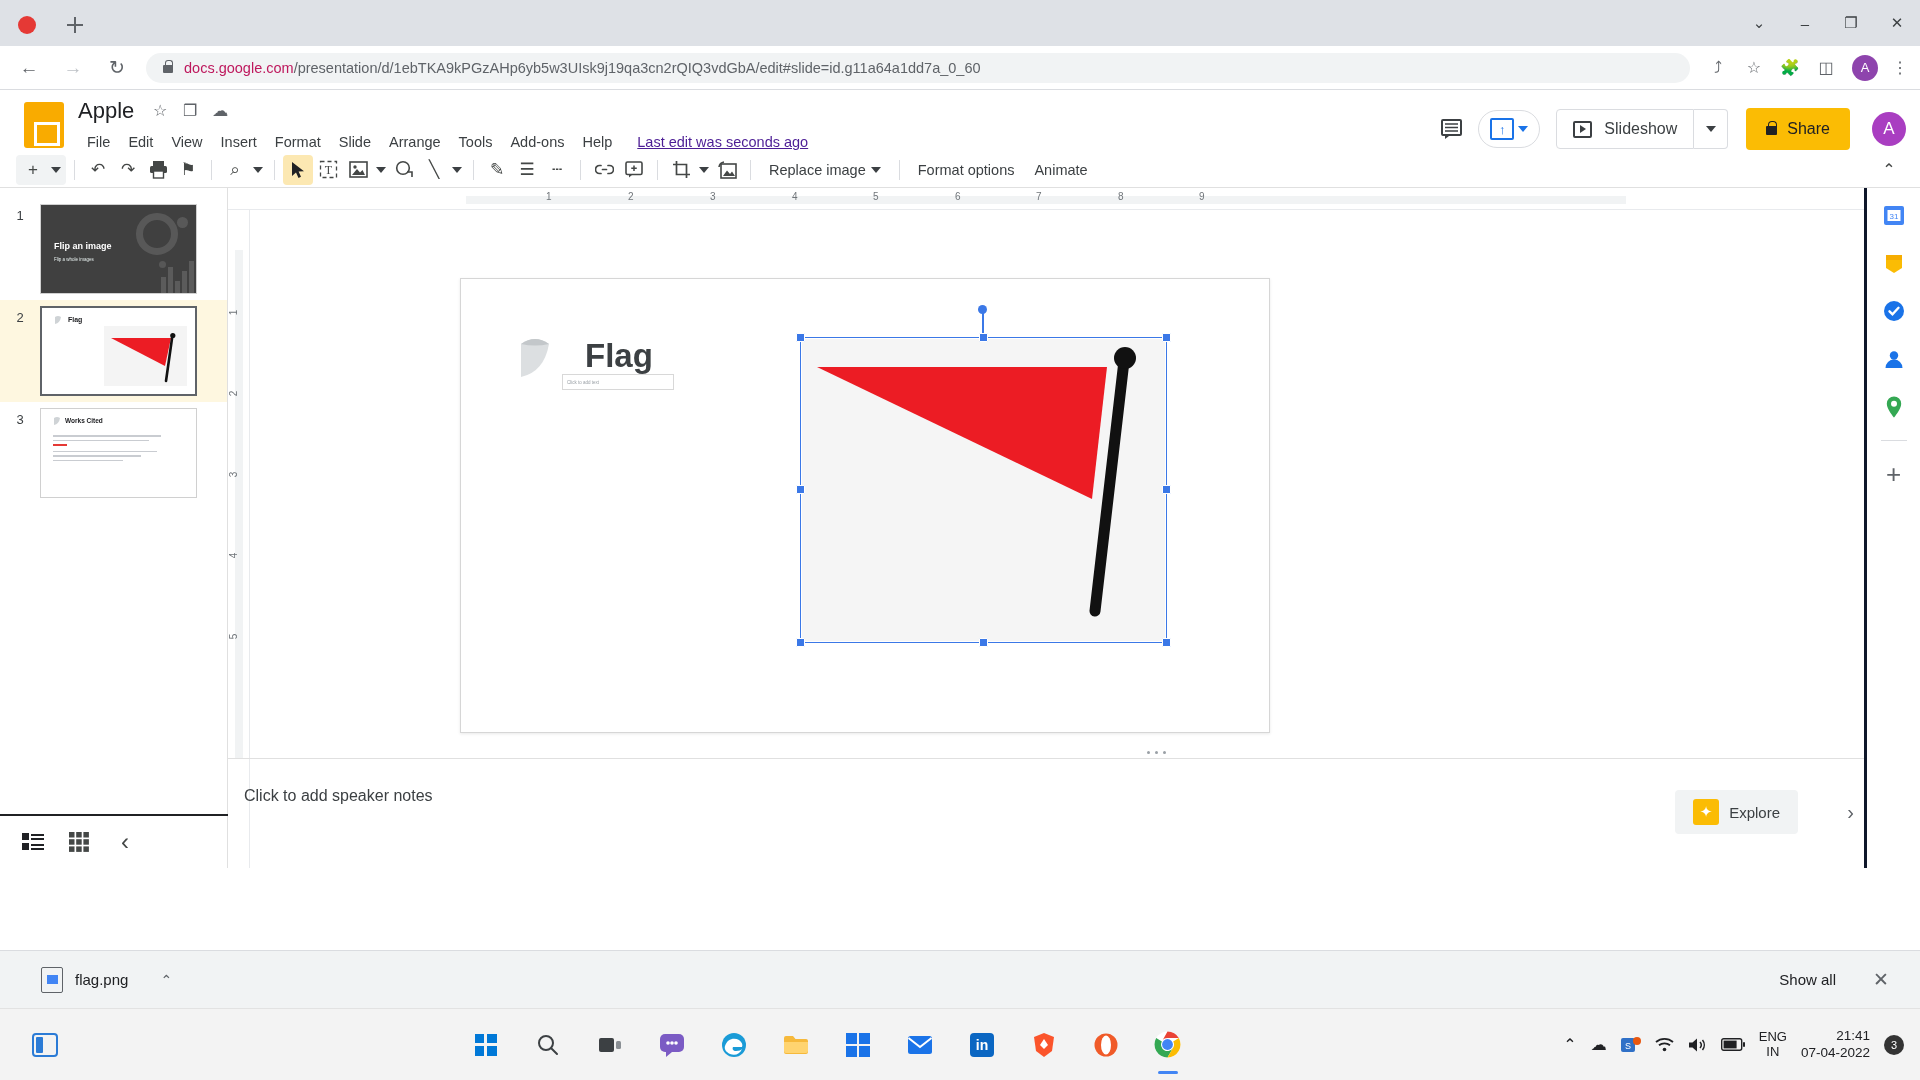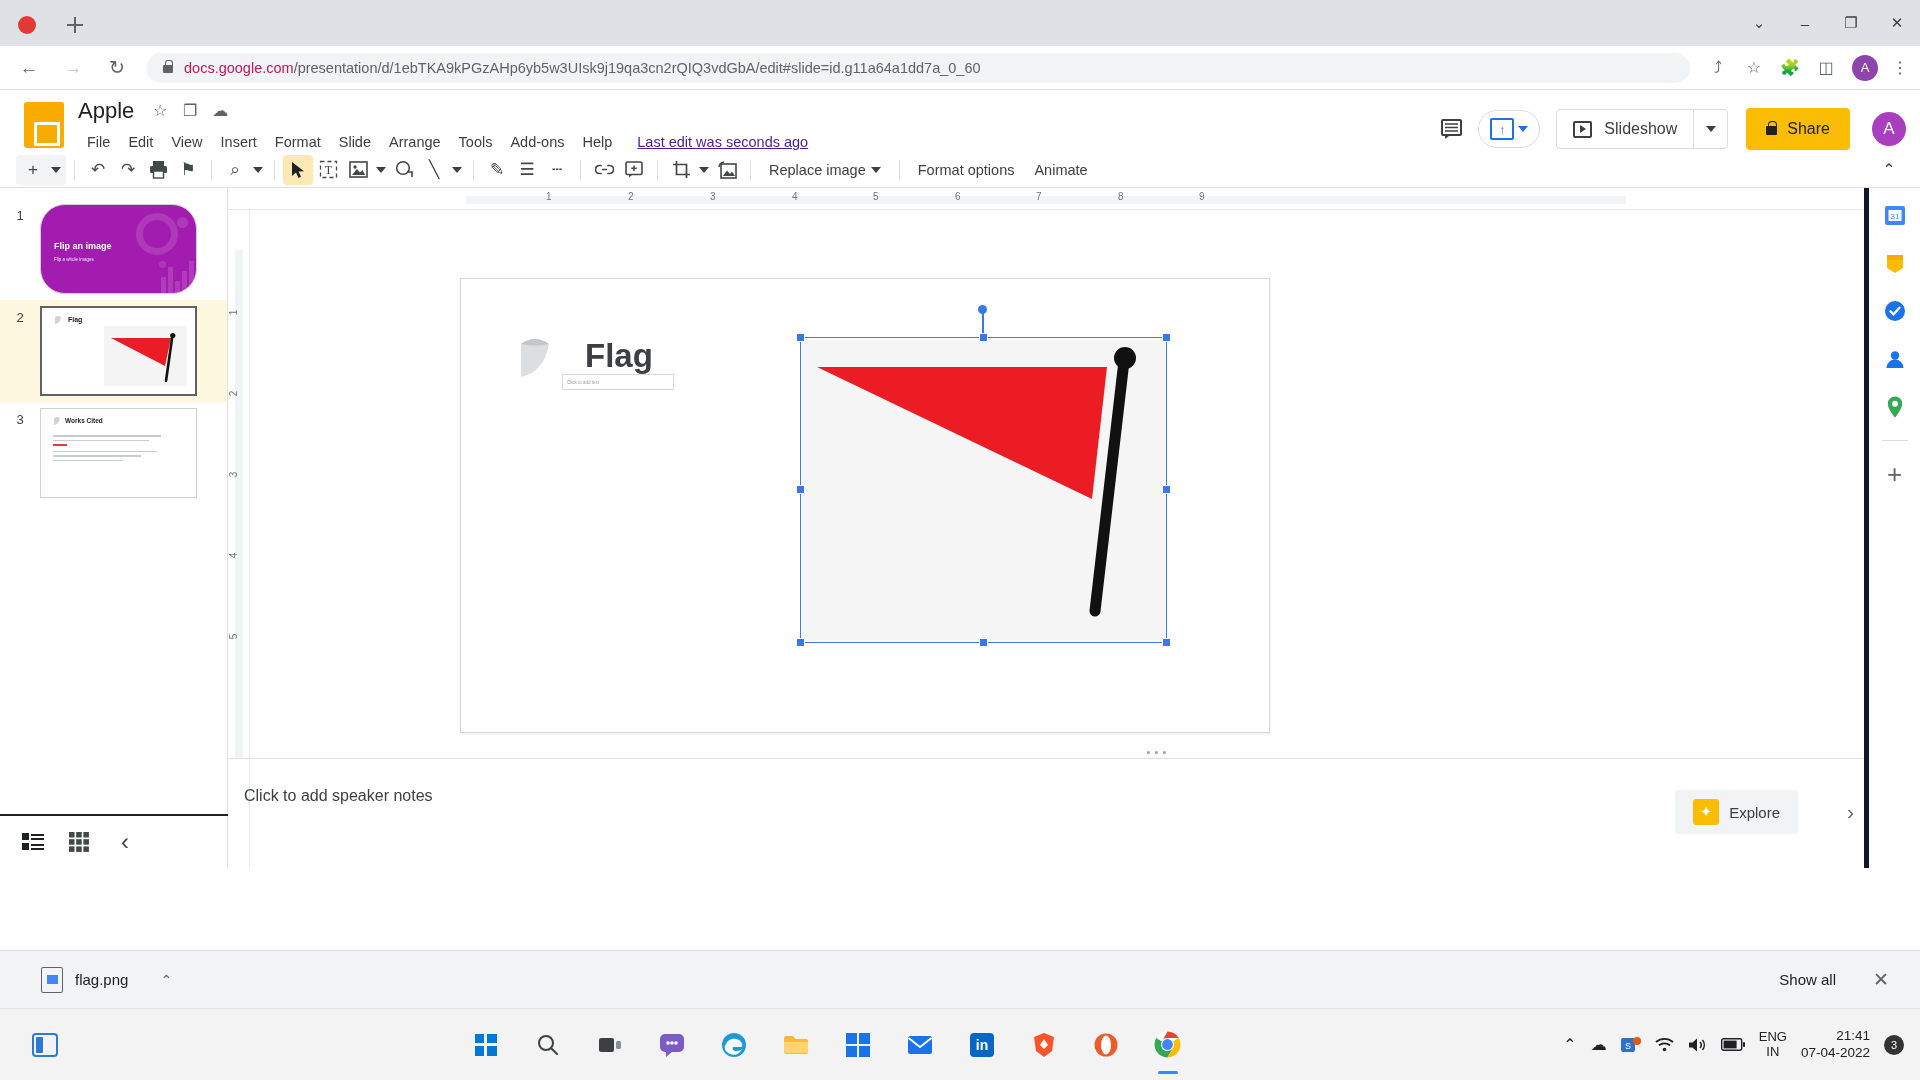--- a/index.html
+++ b/index.html
@@ -222,21 +222,21 @@
   .thumb-row.sel { background: #fef7e0; }
   .thumb-num {
     width: 40px; text-align: center; font-size: 13px; color: #3c4043;
     padding-top: 4px;
   }
   .thumb {
     width: 157px; height: 90px; background: #fff; border: 1px solid #d0d0d0;
     position: relative; overflow: hidden;
   }
   .thumb.sel { border: 2px solid #5f6368; }
-  .thumb-1 { background: #a21caf; border-radius: 25px; }
+  .thumb-1 { background: #404040; }
   .thumb-1 .t1-title {
     position: absolute; left: 13px; top: 36px; color: #fff;
     font-size: 9px; font-weight: bold;
   }
   .thumb-1 .t1-sub {
     position: absolute; left: 13px; top: 52px; color: #e6efee;
     font-size: 4.5px;
   }
   .t1-ring {
     position: absolute; right: 18px; top: 8px; width: 42px; height: 42px;
@@ -363,21 +363,21 @@
     display: flex; align-items: center; justify-content: center;
     color: #fff; font-size: 15px;
   }
   .explore-arrow {
     position: absolute; right: 10px; bottom: 44px; color: #5f6368;
     font-size: 20px;
   }
 
   
   .right-rail {
-    width: 56px; border-left: 5px solid #0f172a; padding-top: 12px;
+    width: 56px; border-left: 3px solid #0f172a; padding-top: 12px;
     display: flex; flex-direction: column; align-items: center; gap: 18px;
     background: #fff;
   }
   .rail-ico {
     width: 30px; height: 30px; display: flex; align-items: center;
     justify-content: center; font-size: 19px;
   }
   .rail-div { width: 26px; height: 1px; background: #dadce0; }
 
   

